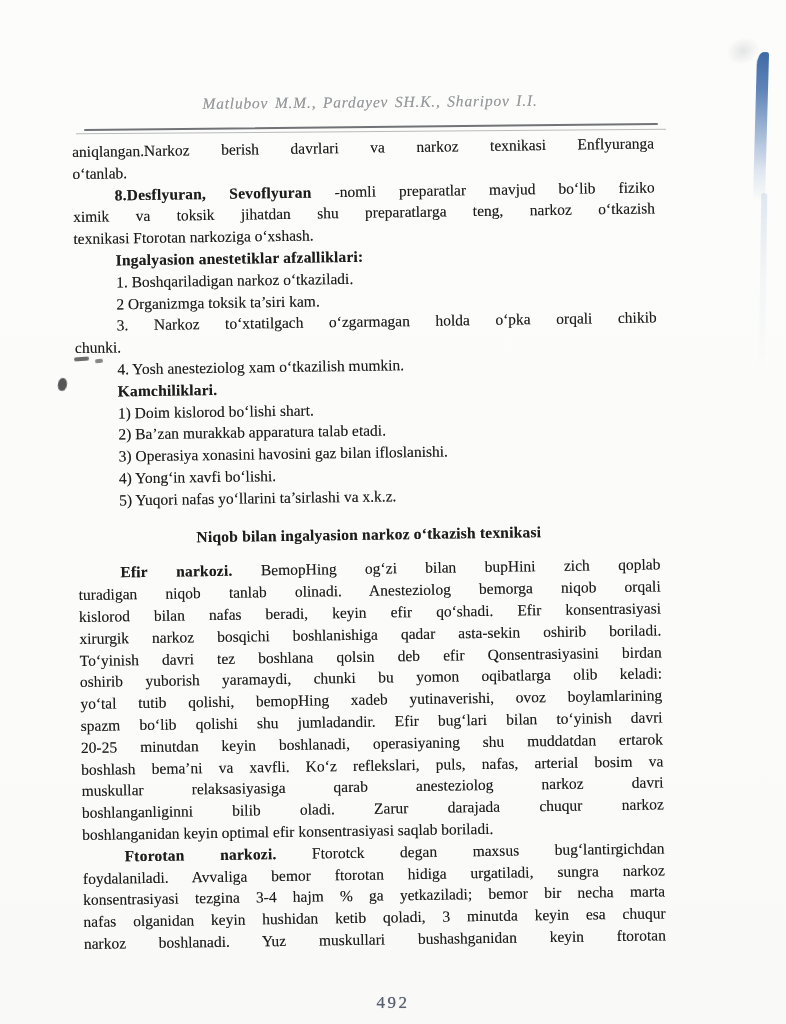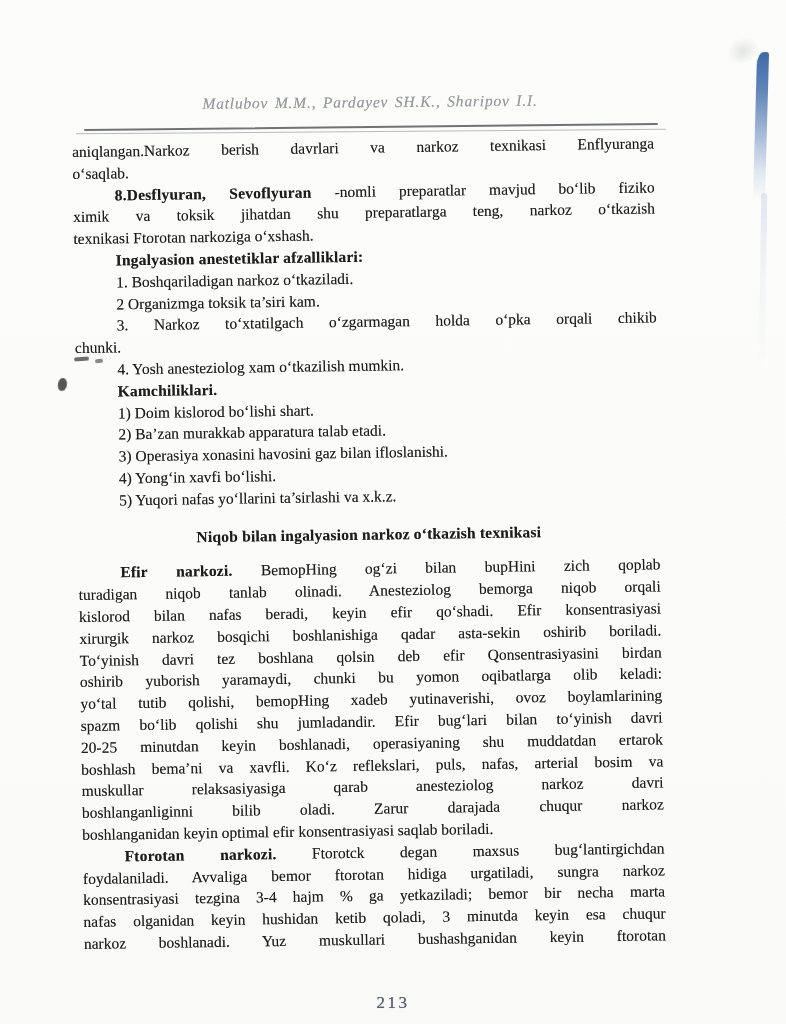--- a/index.html
+++ b/index.html
@@ -180,21 +180,21 @@
 <div class="page">
 
   <div class="header">
     <span class="header-authors">Matlubov M.M., Pardayev SH.K., Sharipov I.I.</span>
   </div>
   <div class="rule-1"></div>
   <div class="rule-2"></div>
 
   <div class="body-text">
       <div class="line justify"><span>aniqlangan.Narkoz berish davrlari va narkoz texnikasi Enflyuranga</span></div>
-      <div class="line left"><span>o‘saqlab.</span></div>
+      <div class="line left"><span>o‘tanlab.</span></div>
       <div class="line justify indent"><span class="b">8.Desflyuran, Sevoflyuran</span><span> -nomli preparatlar mavjud bo‘lib fiziko</span></div>
       <div class="line justify"><span>ximik va toksik jihatdan shu preparatlarga teng, narkoz o‘tkazish</span></div>
       <div class="line left"><span>texnikasi Ftorotan narkoziga o‘xshash.</span></div>
       <div class="line left indent"><span class="b">Ingalyasion anestetiklar afzalliklari:</span></div>
       <div class="line left indent"><span>1. Boshqariladigan narkoz o‘tkaziladi.</span></div>
       <div class="line left indent"><span>2 Organizmga toksik ta’siri kam.</span></div>
       <div class="line justify indent"><span>3. Narkoz to‘xtatilgach o‘zgarmagan holda o‘pka orqali chikib</span></div>
       <div class="line left"><span>chunki.</span></div>
       <div class="line left indent"><span>4. Yosh anesteziolog xam o‘tkazilish mumkin.</span></div>
       <div class="line left indent"><span class="b">Kamchiliklari.</span></div>
@@ -217,21 +217,21 @@
       <div class="line justify"><span>muskullar relaksasiyasiga qarab anesteziolog narkoz davri</span></div>
       <div class="line justify"><span>boshlanganliginni bilib oladi. Zarur darajada chuqur narkoz</span></div>
       <div class="line left"><span>boshlanganidan keyin optimal efir konsentrasiyasi saqlab boriladi.</span></div>
       <div class="line justify indent"><span class="b">Ftorotan narkozi.</span><span> Ftorotck degan maxsus bug‘lantirgichdan</span></div>
       <div class="line justify"><span>foydalaniladi. Avvaliga bemor ftorotan hidiga urgatiladi, sungra narkoz</span></div>
       <div class="line justify"><span>konsentrasiyasi tezgina 3-4 hajm % ga yetkaziladi; bemor bir necha marta</span></div>
       <div class="line justify"><span>nafas olganidan keyin hushidan ketib qoladi, 3 minutda keyin esa chuqur</span></div>
       <div class="line justify"><span>narkoz boshlanadi. Yuz muskullari bushashganidan keyin ftorotan</span></div>
     </div>
 
-  <div class="page-number">213</div>
+  <div class="page-number">492</div>
 
   <div class="blue-streak"></div>
   <div class="blue-streak-tail"></div>
   <div class="ink-speck-1"></div>
   <div class="ink-speck-2"></div>
   <div class="ink-speck-3"></div>
   <div class="corner-smudge"></div>
 
 </div>
 

